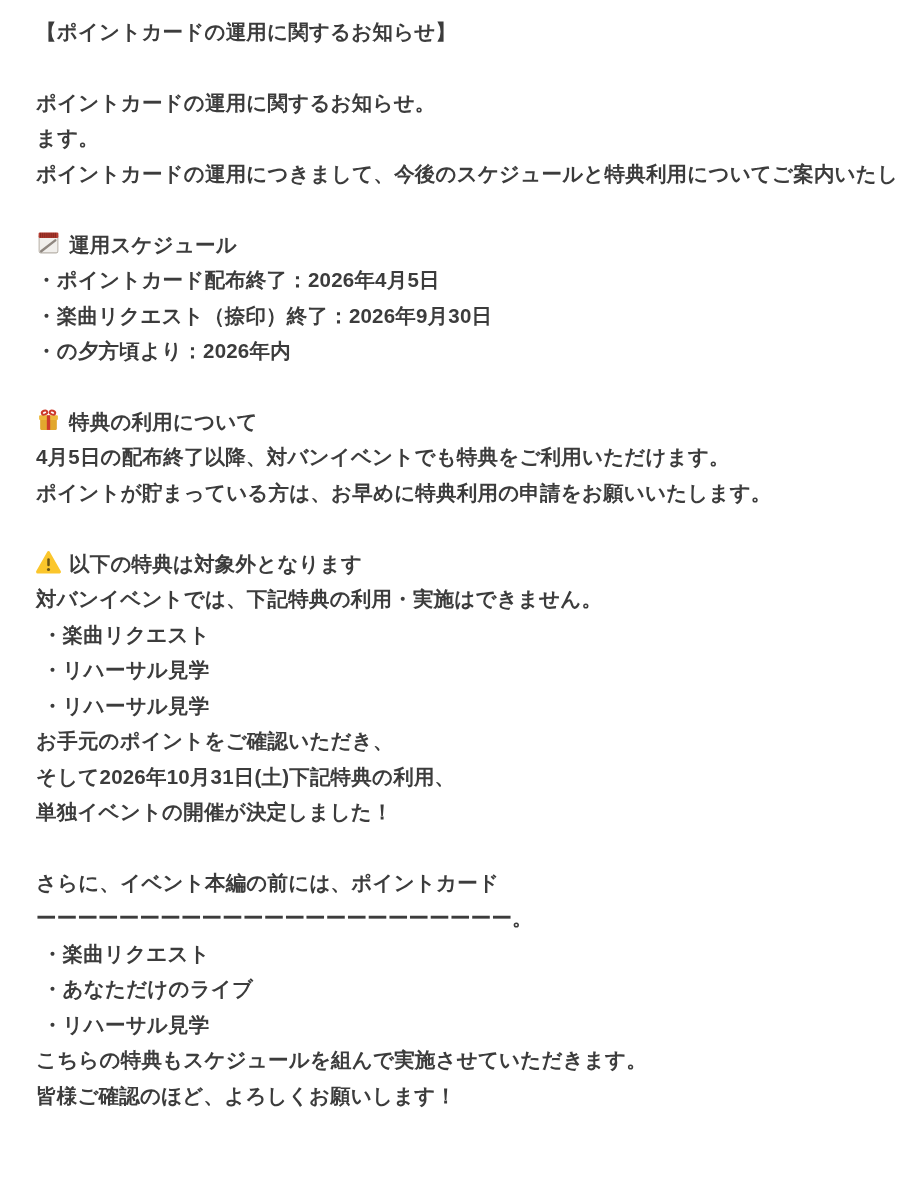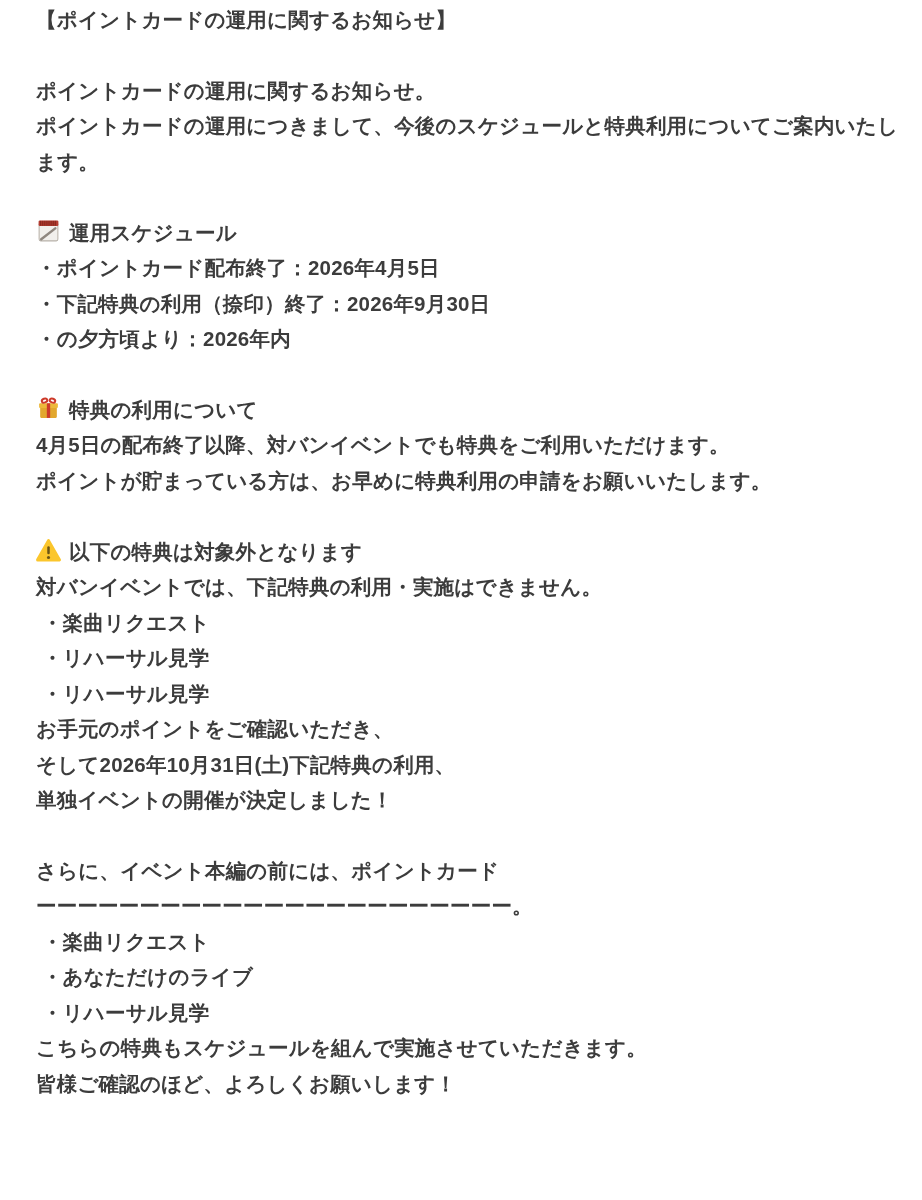--- a/index.html
+++ b/index.html
@@ -8,21 +8,21 @@
     background: #ffffff;
   }
   .page {
     position: relative;
     width: 922px;
     height: 1200px;
     overflow: hidden;
     background: #ffffff;
   }
   .doc {
-    padding: 2px 24px 0 36px;
+    padding: 14px 24px 0 36px;
     font-family: "Liberation Sans", "DejaVu Sans", sans-serif;
     font-weight: 700;
     font-size: 20.5px;
     line-height: 35.45px;
     color: #3c3c3c;
     letter-spacing: 0.2px;
   }
   .line {
     white-space: pre;
   }
@@ -32,40 +32,40 @@
   }
 </style>
 </head>
 <body>
 
 <div class="page">
   <main class="doc">
       <div class="line">【ポイントカードの運用に関するお知らせ】</div>
       <div class="line">&nbsp;</div>
       <div class="line">ポイントカードの運用に関するお知らせ。</div>
+      <div class="line">ます。</div>
       <div class="line">ポイントカードの運用につきまして、今後のスケジュールと特典利用についてご案内いたし</div>
-      <div class="line">ます。</div>
       <div class="line">&nbsp;</div>
       <div class="line"><svg width="25" height="25" viewBox="0 0 24 24">
     <rect x="3" y="3.5" width="18" height="17.5" rx="1.5" stroke-width="1" stroke="#b8b2a9" fill="#f1efec"></rect>
     <line x1="5" y1="19.5" x2="18.5" y2="9" stroke-width="2.4" stroke-linecap="round" stroke="#8f8780"></line>
     <rect x="2.5" y="1.5" width="19" height="5.2" rx="1.2" fill="#b23b30"></rect>
     <g stroke-width="0.9" stroke="#7c231b">
       <line x1="4.5" y1="1.8" x2="4.5" y2="6.4"></line>
       <line x1="6.5" y1="1.8" x2="6.5" y2="6.4"></line>
       <line x1="8.5" y1="1.8" x2="8.5" y2="6.4"></line>
       <line x1="10.5" y1="1.8" x2="10.5" y2="6.4"></line>
       <line x1="12.5" y1="1.8" x2="12.5" y2="6.4"></line>
       <line x1="14.5" y1="1.8" x2="14.5" y2="6.4"></line>
       <line x1="16.5" y1="1.8" x2="16.5" y2="6.4"></line>
       <line x1="18.5" y1="1.8" x2="18.5" y2="6.4"></line>
     </g>
   </svg><span>運用スケジュール</span></div>
       <div class="line">・ポイントカード配布終了：2026年4月5日</div>
-      <div class="line">・下記特典の利用（捺印）終了：2026年9月30日</div>
+      <div class="line">・楽曲リクエスト（捺印）終了：2026年9月30日</div>
       <div class="line">・の夕方頃より：2026年内</div>
       <div class="line">&nbsp;</div>
       <div class="line"><svg width="25" height="25" viewBox="0 0 24 24">
     <rect x="4" y="10.5" width="16" height="10.5" rx="1" fill="#e2a72e"></rect>
     <rect x="3" y="7" width="18" height="4.5" rx="1" fill="#edb83a"></rect>
     <rect x="10.4" y="7" width="3.2" height="14" fill="#cd3a2a"></rect>
     <ellipse cx="8.2" cy="4.4" rx="2.7" ry="1.9" fill="none" stroke-width="1.9" transform="rotate(-20 8.2 4.4)" stroke="#cd3a2a"></ellipse>
     <ellipse cx="15.8" cy="4.4" rx="2.7" ry="1.9" fill="none" stroke-width="1.9" transform="rotate(20 15.8 4.4)" stroke="#cd3a2a"></ellipse>
   </svg><span>特典の利用について</span></div>
       <div class="line">4月5日の配布終了以降、対バンイベントでも特典をご利用いただけます。</div>

